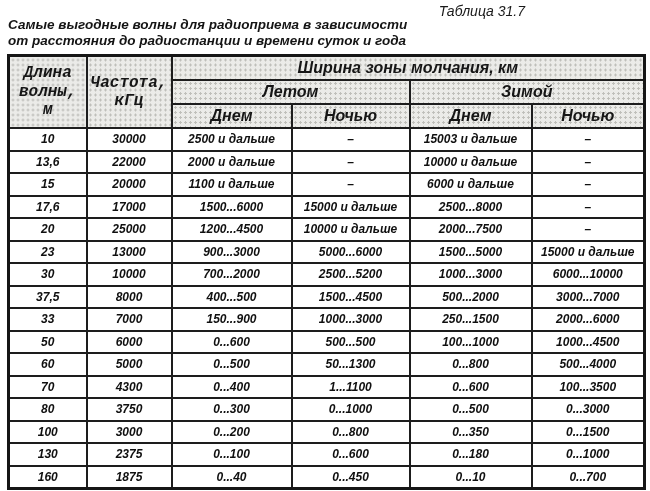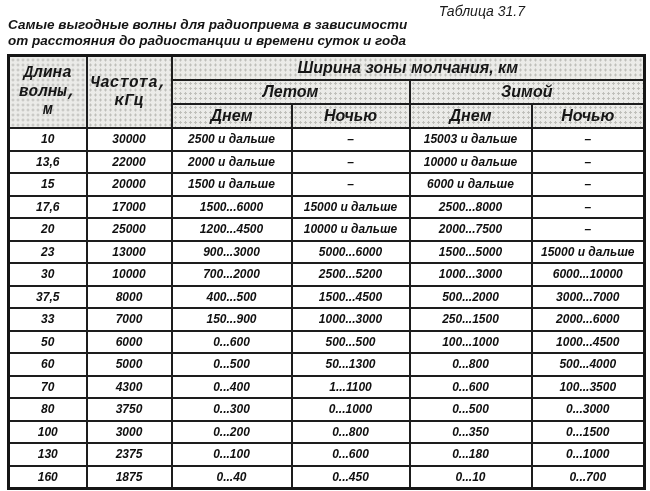--- a/index.html
+++ b/index.html
@@ -130,21 +130,21 @@
           <td>13,6</td>
           <td>22000</td>
           <td>2000 и дальше</td>
           <td>–</td>
           <td>10000 и дальше</td>
           <td>–</td>
         </tr>
         <tr>
           <td>15</td>
           <td>20000</td>
-          <td>1500 и дальше</td>
+          <td>1100 и дальше</td>
           <td>–</td>
           <td>6000 и дальше</td>
           <td>–</td>
         </tr>
         <tr>
           <td>17,6</td>
           <td>17000</td>
           <td>1500...6000</td>
           <td>15000 и дальше</td>
           <td>2500...8000</td>

